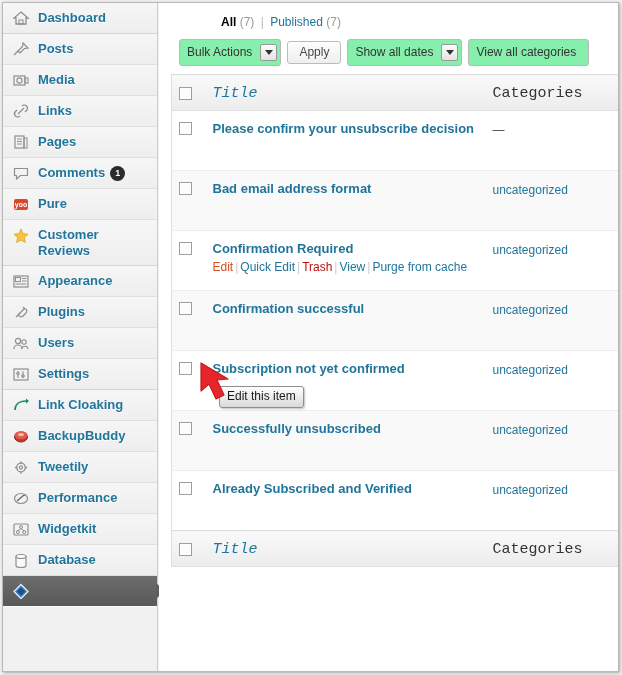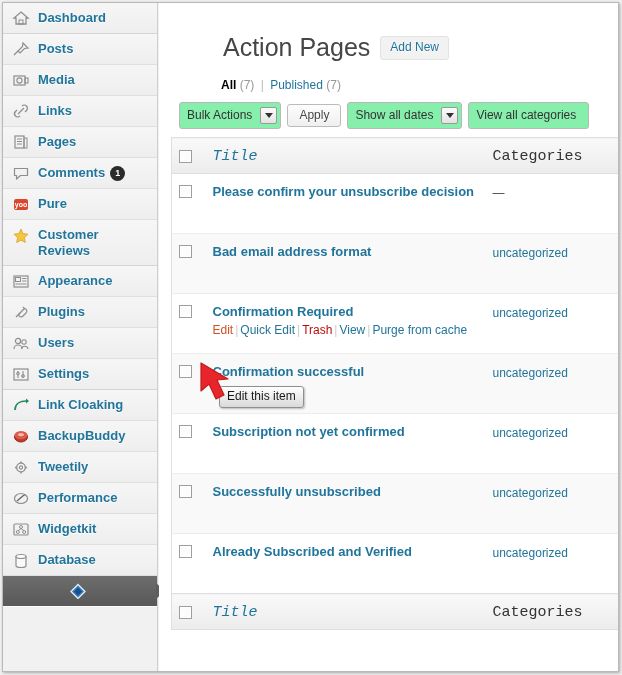--- a/index.html
+++ b/index.html
@@ -38,21 +38,21 @@
   .menu-item {
     position: relative;
     display: flex;
     align-items: flex-start;
     min-height: 29px;
     padding: 6px 6px 6px 8px;
     border-bottom: 1px solid #dfdfdf;
     background: linear-gradient(to bottom,#f6f6f6 0%,#eeeeee 100%);
     cursor: pointer;
   }
-  .menu-item:last-child { border-bottom: none; justify-content: center; }
+  .menu-item:last-child { border-bottom: none; }
   .menu-item .mi-ico {
     flex: 0 0 20px;
     width: 20px; height: 18px;
     margin-right: 7px;
     position: relative;
     display: flex; align-items: center; justify-content: center;
   }
   .menu-item .mi-label {
     color: #21759b;
     font-size: 13px;
@@ -497,24 +497,20 @@
                 <polygon points="9,4.5 13,8.5 9,12.5 5,8.5" fill="#1b4f85"></polygon>
               </svg>
             </span>
           </div>
         </div>
       </div>
 
   <div id="main">
     <div id="wrap">
 
-      <div class="page-head">
-        <span class="page-title">Action Pages</span>
-        <span class="add-new">Add New</span>
-      </div>
 
       <div class="subsubsub">
         <span class="cur">All</span>
         <span class="cnt">(7)</span>
         <span class="sep">|</span>
         <a>Published</a>
         <span class="cnt">(7)</span>
       </div>
 
       <div class="tablenav">

